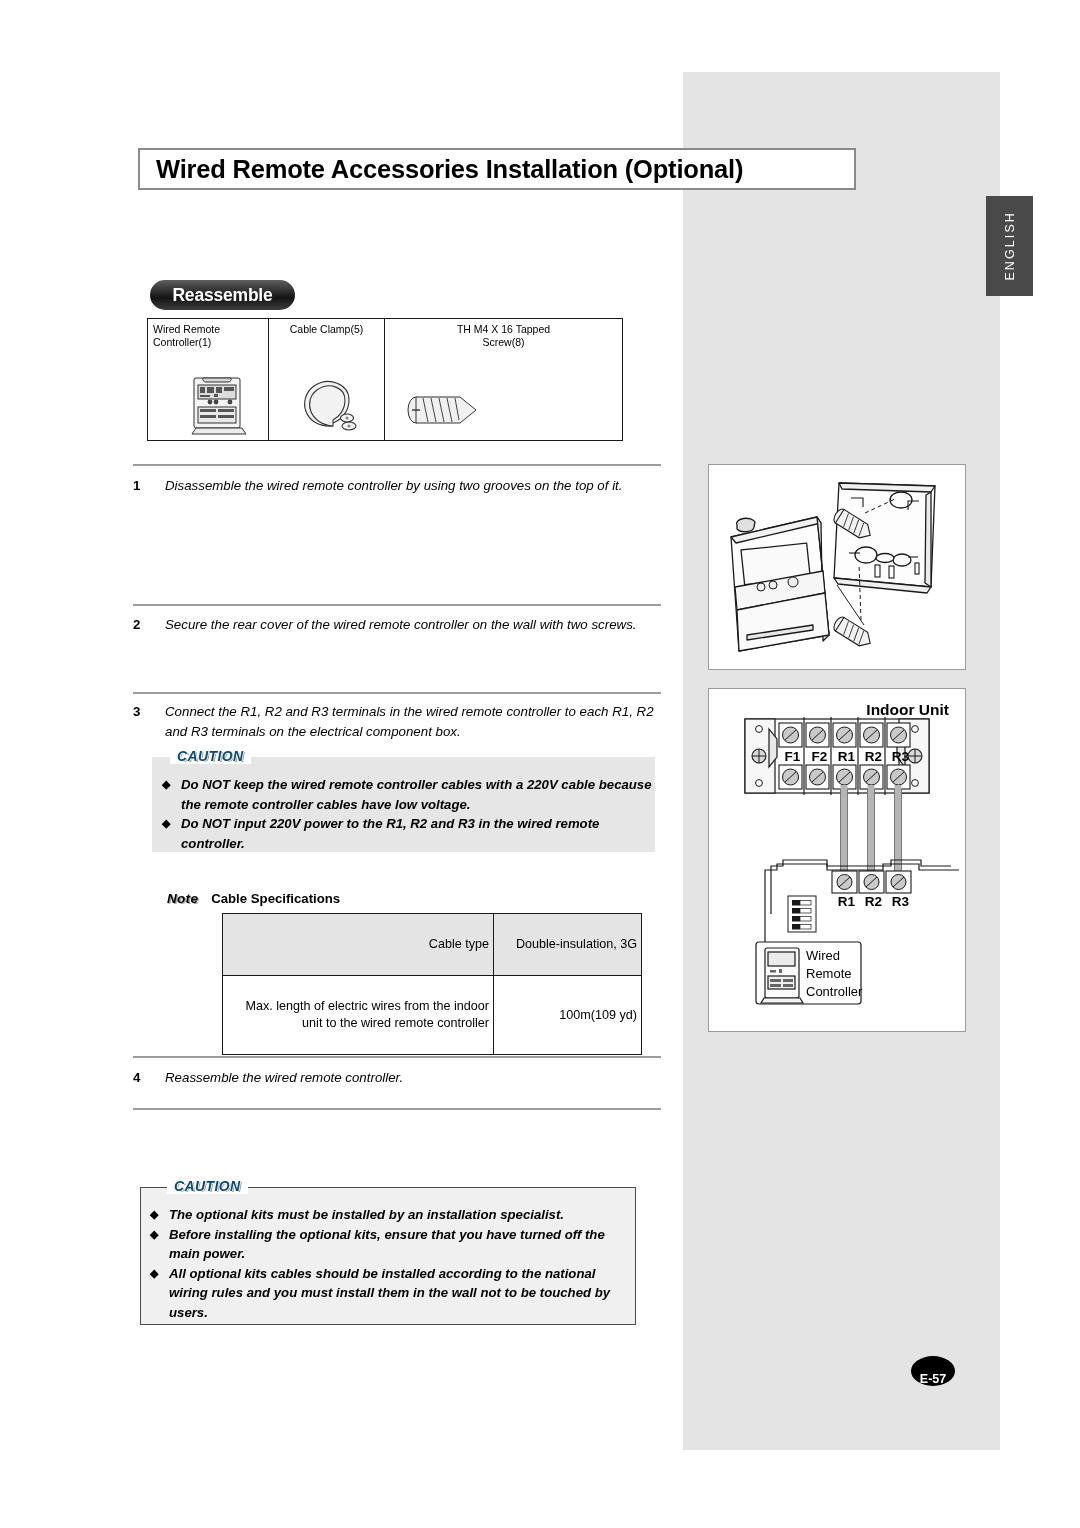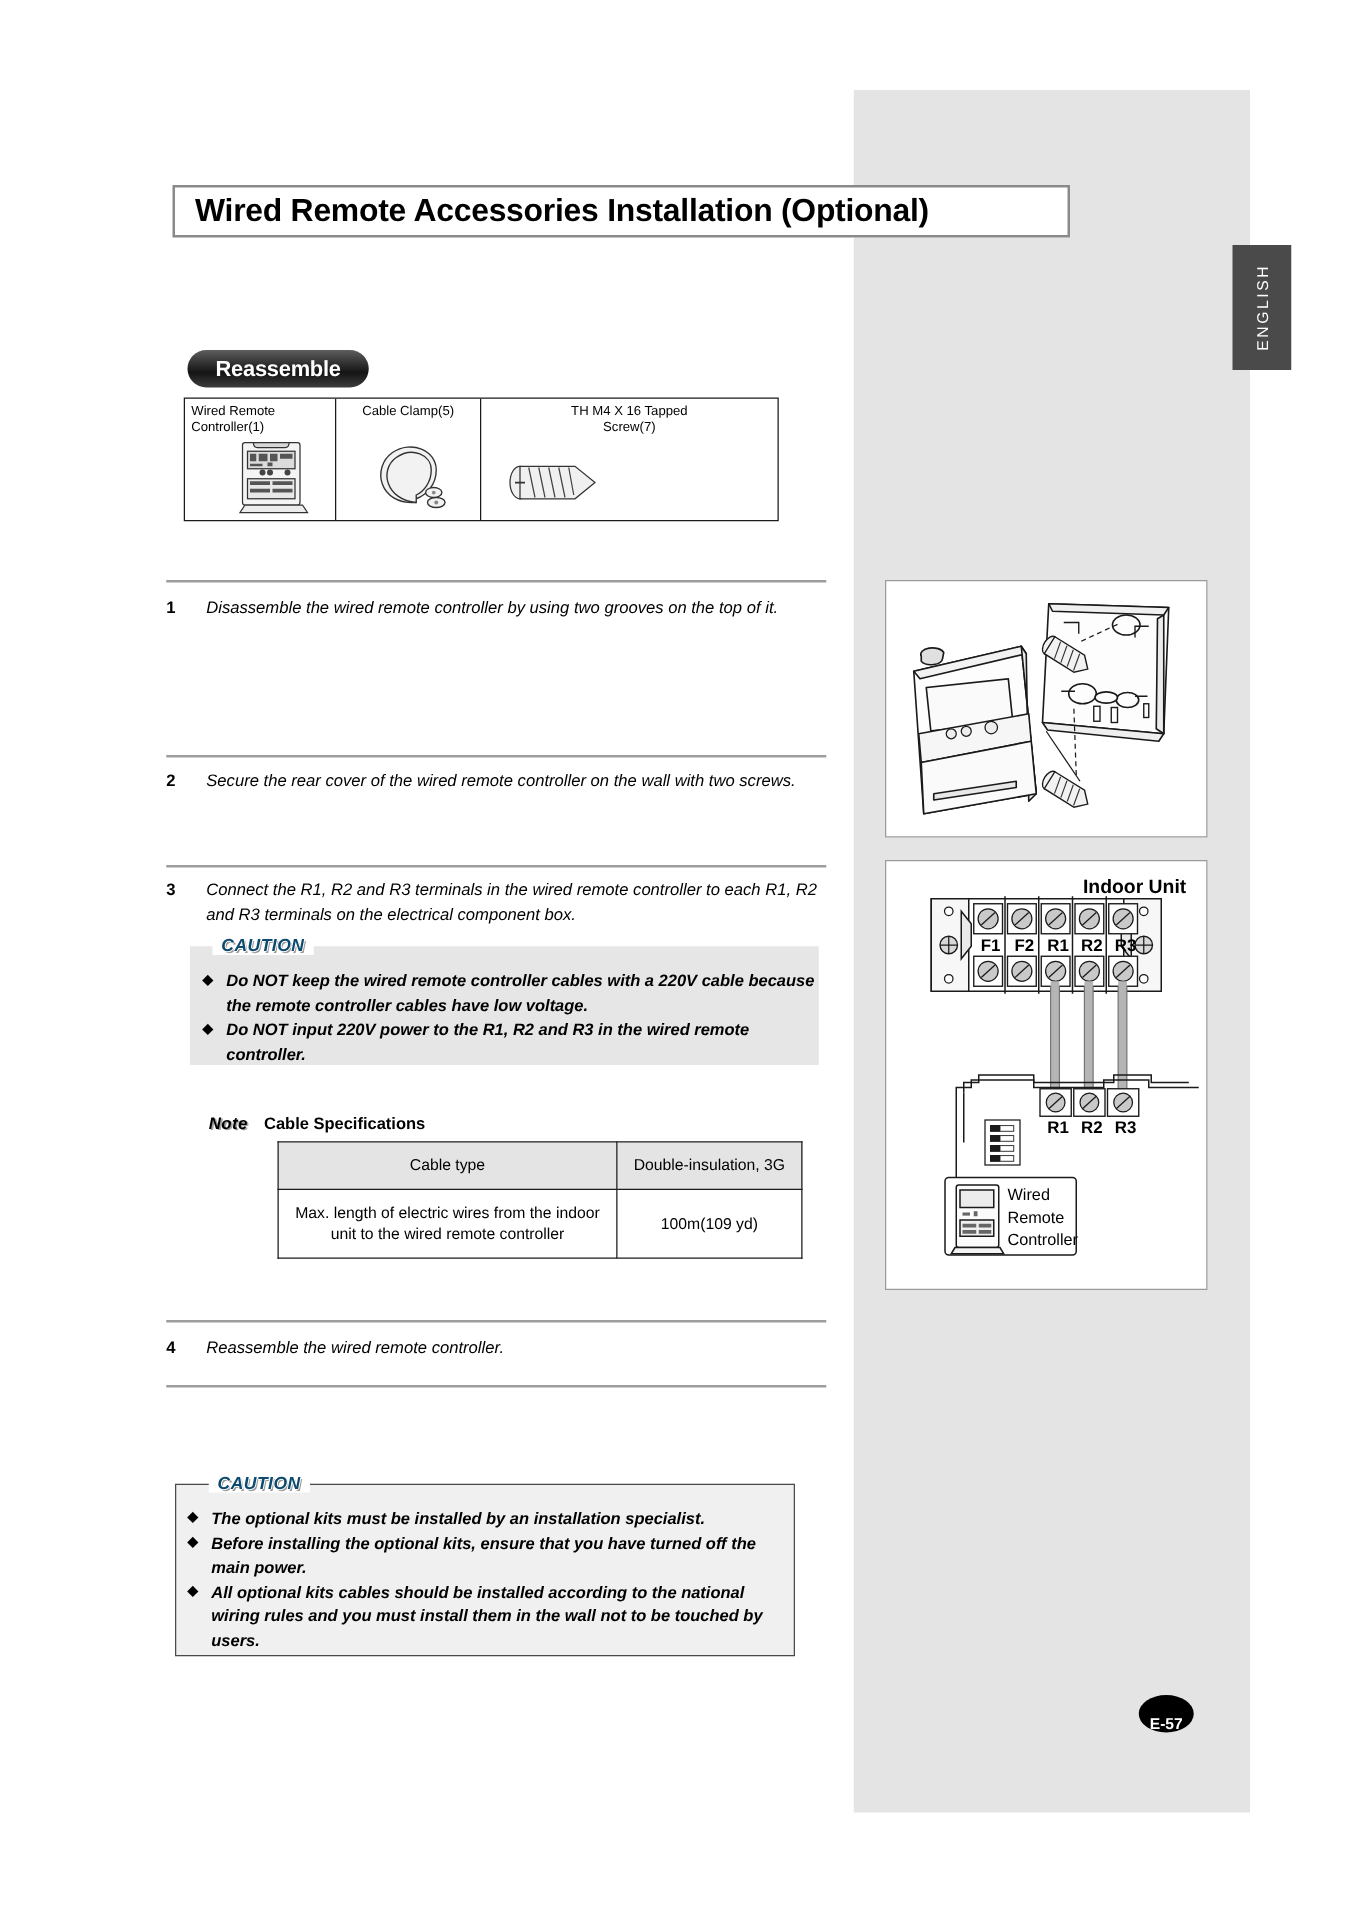--- a/index.html
+++ b/index.html
@@ -22,21 +22,21 @@
              border:2px solid #8a8a8a;box-sizing:border-box;display:flex;align-items:center;}
   .title-box h1{margin:0 0 0 16px;font-size:25.5px;font-weight:bold;color:#000;letter-spacing:-0.2px;}
 
   
   .acc-pill{position:absolute;left:150px;top:280px;width:145px;height:30px;border-radius:15px;
             background:linear-gradient(180deg,#5e5e5e 0%,#2a2a2a 42%,#141414 60%,#3d3d3d 100%);
             display:flex;align-items:center;justify-content:center;}
   .acc-pill span{color:#fff;font-size:17.5px;font-weight:bold;letter-spacing:-0.2px;}
 
   
-  .acc-table{position:absolute;left:147px;top:318px;width:476px;height:99px;
+  .acc-table{position:absolute;left:147px;top:318px;width:476px;height:123px;
              border:1.5px solid #1a1a1a;box-sizing:border-box;display:flex;background:#fff;}
   .acc-cell{flex:1;border-right:1.5px solid #1a1a1a;box-sizing:border-box;position:relative;}
   .acc-cell:last-child{border-right:none;}
   .acc-cell.c1{flex:0 0 121px;}
   .acc-cell.c2{flex:0 0 118px;}
   .acc-cell.c3{flex:0 0 116px;}
   .acc-cell.c4{flex:1;}
   .acc-label{font-size:10.5px;color:#000;line-height:13px;padding-top:4px;}
   .acc-label.left{text-align:left;padding-left:5px;}
   .acc-label.center{text-align:center;}
@@ -59,22 +59,22 @@
   .bline .dia{flex:0 0 19px;font-style:normal;font-size:11px;line-height:19.5px;}
   .bline .bt{flex:1;}
 
   
   .note-row{position:absolute;left:167px;top:891px;display:flex;align-items:baseline;justify-content:space-between;}
   .note-word{font-style:italic;font-weight:bold;font-size:13.5px;letter-spacing:0.3px;color:#000;
              text-shadow:1.3px 1.3px 0 #a5a5a5;}
   .note-title{margin-left:13px;font-size:13.2px;font-weight:bold;color:#000;}
 
   .spec-table{position:absolute;left:222px;top:913px;width:420px;border-collapse:collapse;background:#fff;}
-  .spec-table td{border:1.3px solid #1a1a1a;font-size:12.6px;color:#000;text-align:center;
-                 padding:10px 4px;line-height:17px;}
+  .spec-table td{border:1.3px solid #1a1a1a;font-size:12.6px;color:#000;text-align:right;
+                 padding:22px 4px;line-height:17px;}
   .spec-table tr:first-child td{background:#e4e4e4;}
   .spec-table td.k{width:262px;}
 
   
   .caution-box{position:absolute;left:140px;top:1187px;width:496px;height:138px;
                border:1.5px solid #4a4a4a;background:#f0f0f0;box-sizing:border-box;}
 
   
   .fig{position:absolute;background:#ffffff;border:1.5px solid #9a9a9a;box-sizing:border-box;}
   .fig1{left:708px;top:464px;width:258px;height:206px;}
@@ -158,21 +158,21 @@
           </g>
           <circle cx="80" cy="52" r="1.6" fill="#888"></circle>
           <circle cx="78" cy="44" r="1.5" fill="#888"></circle>
         </svg>
       </div>
     </div>
 
     <div class="acc-cell c4">
       <div class="acc-label center">
         <div>TH M4 X 16 Tapped</div>
-        <div>Screw(7)</div>
+        <div>Screw(8)</div>
       </div>
       <div class="acc-art">
         <svg viewBox="0 0 120 64" width="120" height="64">
           <g stroke="#333" stroke-width="1" fill="#f0f0f0">
             <ellipse cx="31" cy="36" rx="8" ry="13"></ellipse>
             <path d="M31 23 h44 l16 13 -16 13 h-44 z"></path>
           </g>
           <g stroke="#444" stroke-width="1" fill="none">
             <path d="M38 24 l5 24 M46 24 l5 24 M54 24 l5 24 M62 24 l5 24 M70 24 l4 22"></path>
           </g>

